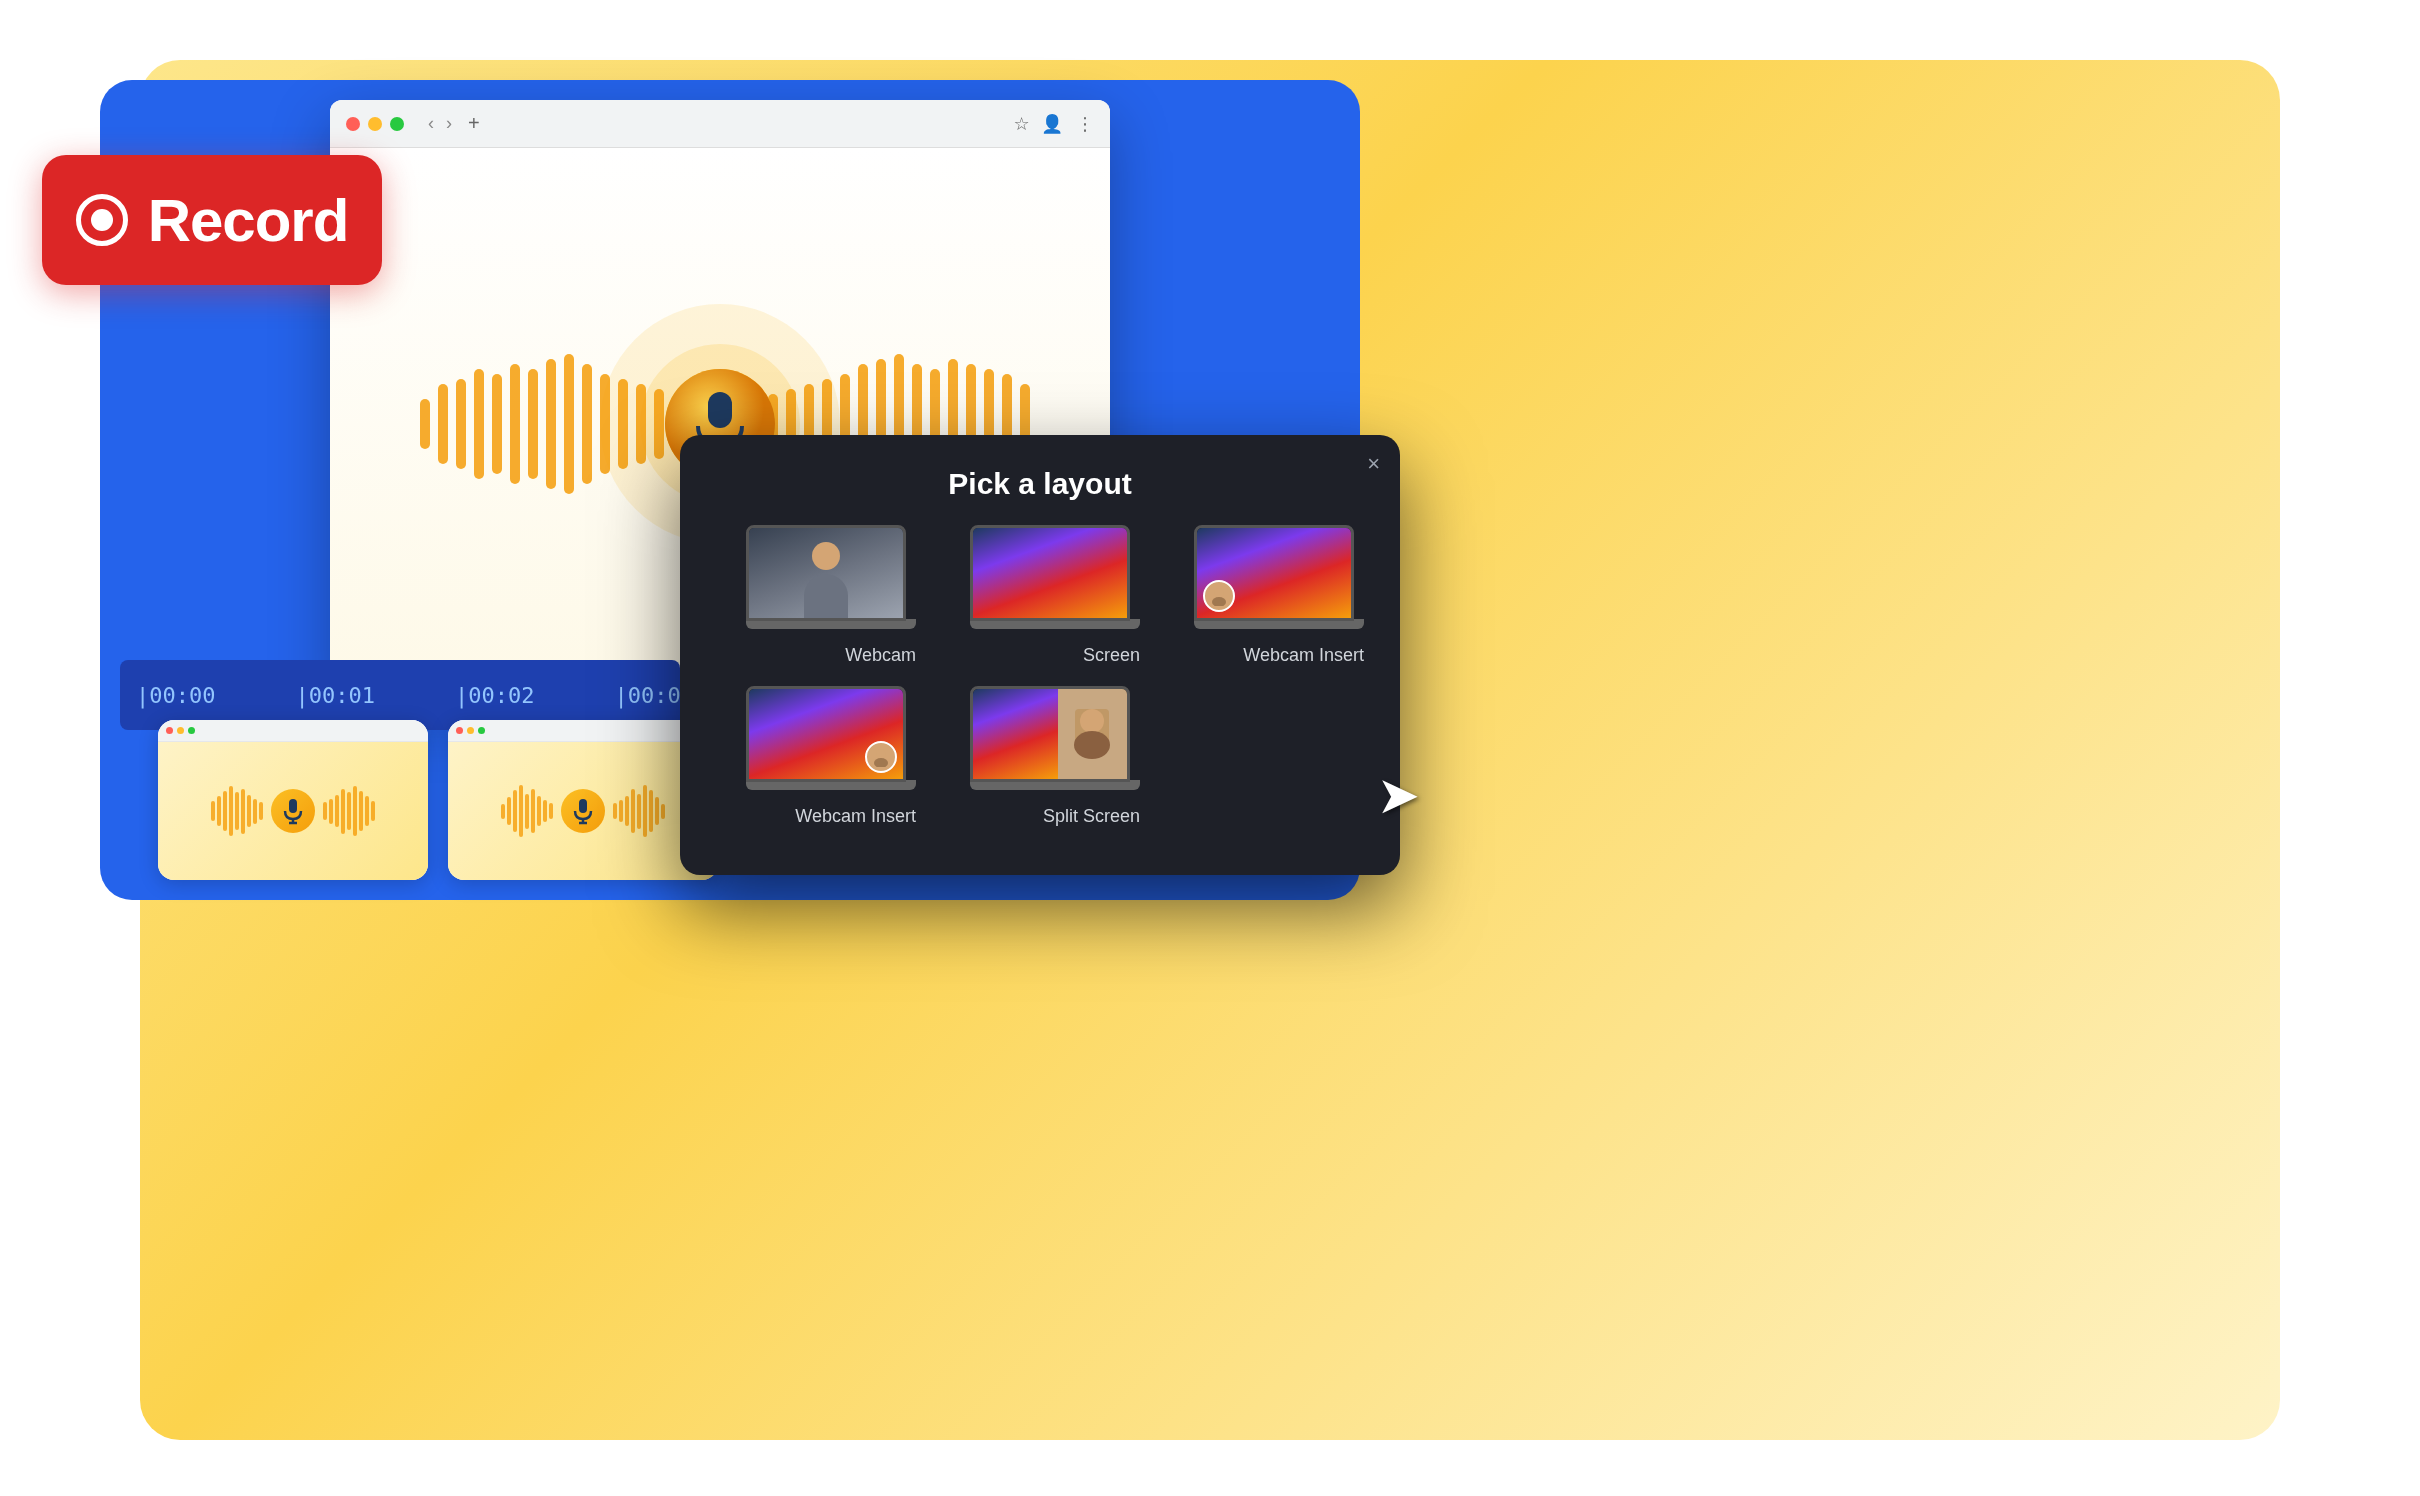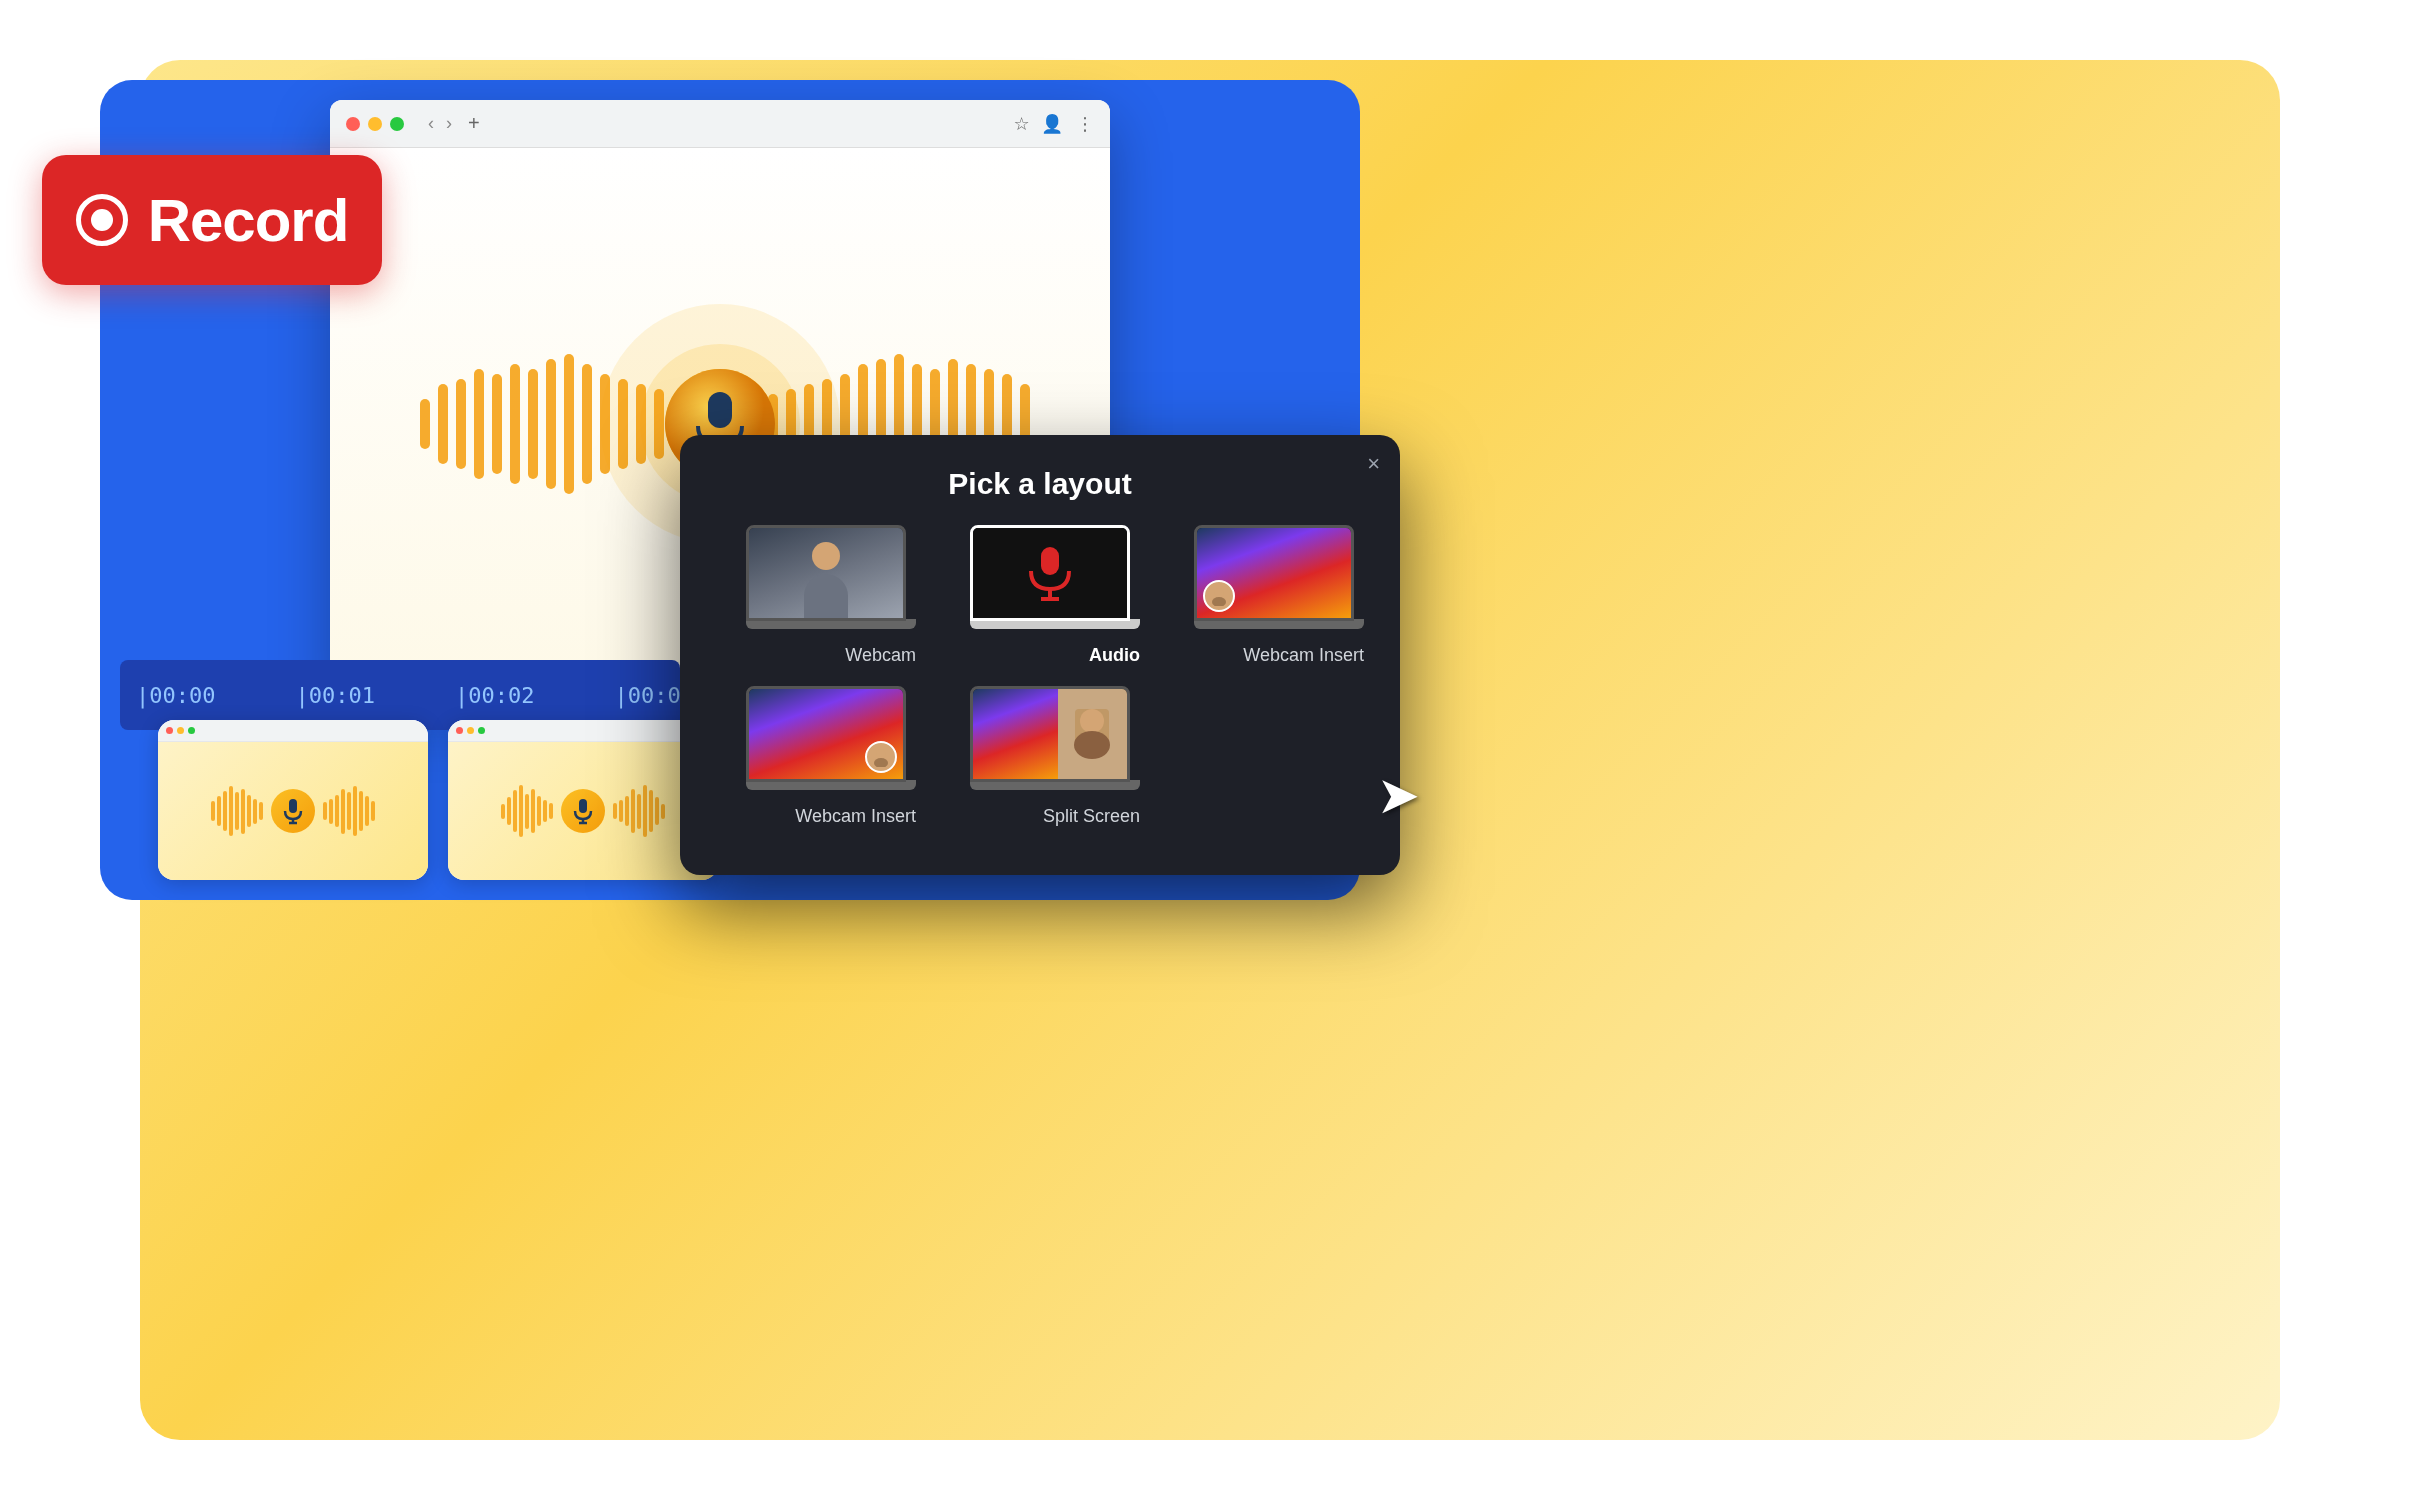--- a/index.html
+++ b/index.html
@@ -610,37 +610,30 @@
               <div class="person-head"></div>
               <div class="person-body"></div>
             </div>
           </div>
         </div>
         <div class="laptop-base"></div>
       </div>
       <span class="layout-label">Webcam</span>
     </div>
 
-
     <div class="layout-item">
       <div class="laptop-frame">
-        <div class="laptop-screen selected">
-          <div class="screen-img-audio">
-            <svg width="50" height="60" viewBox="0 0 50 60">
-              <rect x="16" y="4" width="18" height="28" rx="9" fill="#dc2626"></rect>
-              <path d="M6 28 Q6 46 25 46 Q44 46 44 28" stroke="#dc2626" stroke-width="4" fill="none"></path>
-              <line x1="25" y1="46" x2="25" y2="56" stroke="#dc2626" stroke-width="4"></line>
-              <line x1="16" y1="56" x2="34" y2="56" stroke="#dc2626" stroke-width="4"></line>
-            </svg>
-          </div>
+        <div class="laptop-screen">
+          <div class="screen-img-landscape"></div>
         </div>
-        <div class="laptop-base selected"></div>
-      </div>
-      <span class="layout-label selected-label">Audio</span>
-    </div>
+        <div class="laptop-base"></div>
+      </div>
+      <span class="layout-label">Screen</span>
+    </div>
+
 
     <div class="layout-item">
       <div class="laptop-frame">
         <div class="laptop-screen">
           <div class="screen-img-webcam-insert">
             <div class="webcam-insert-bubble">
               <svg width="20" height="20" viewBox="0 0 20 20">
                 <circle cx="10" cy="7" r="5" fill="#d4a574"></circle>
                 <ellipse cx="10" cy="16" rx="7" ry="5" fill="#a07850"></ellipse>
               </svg>

